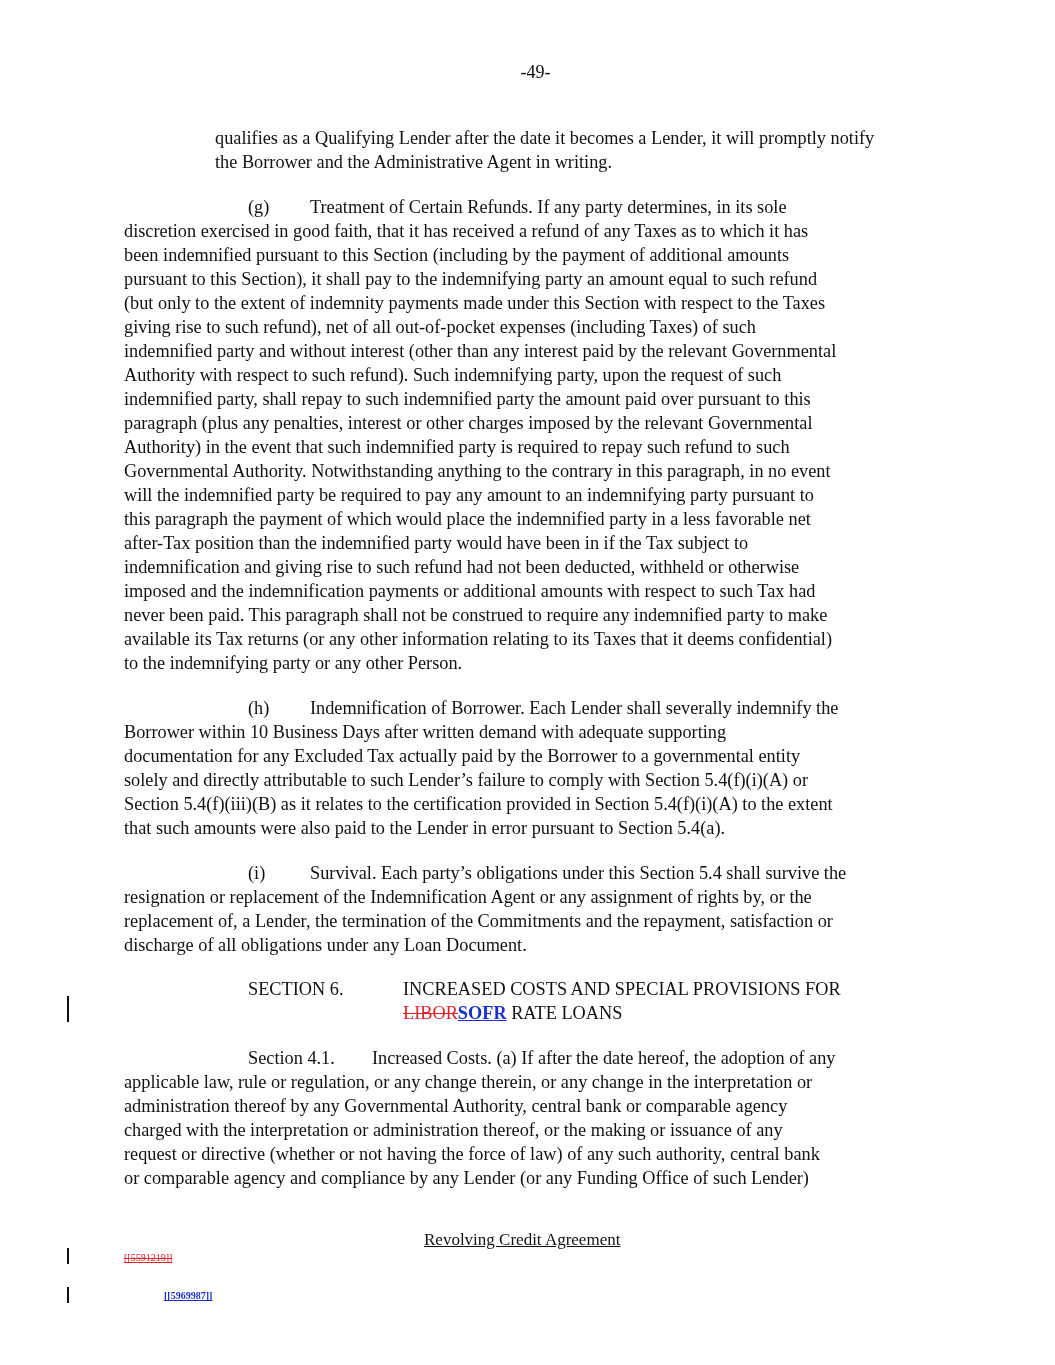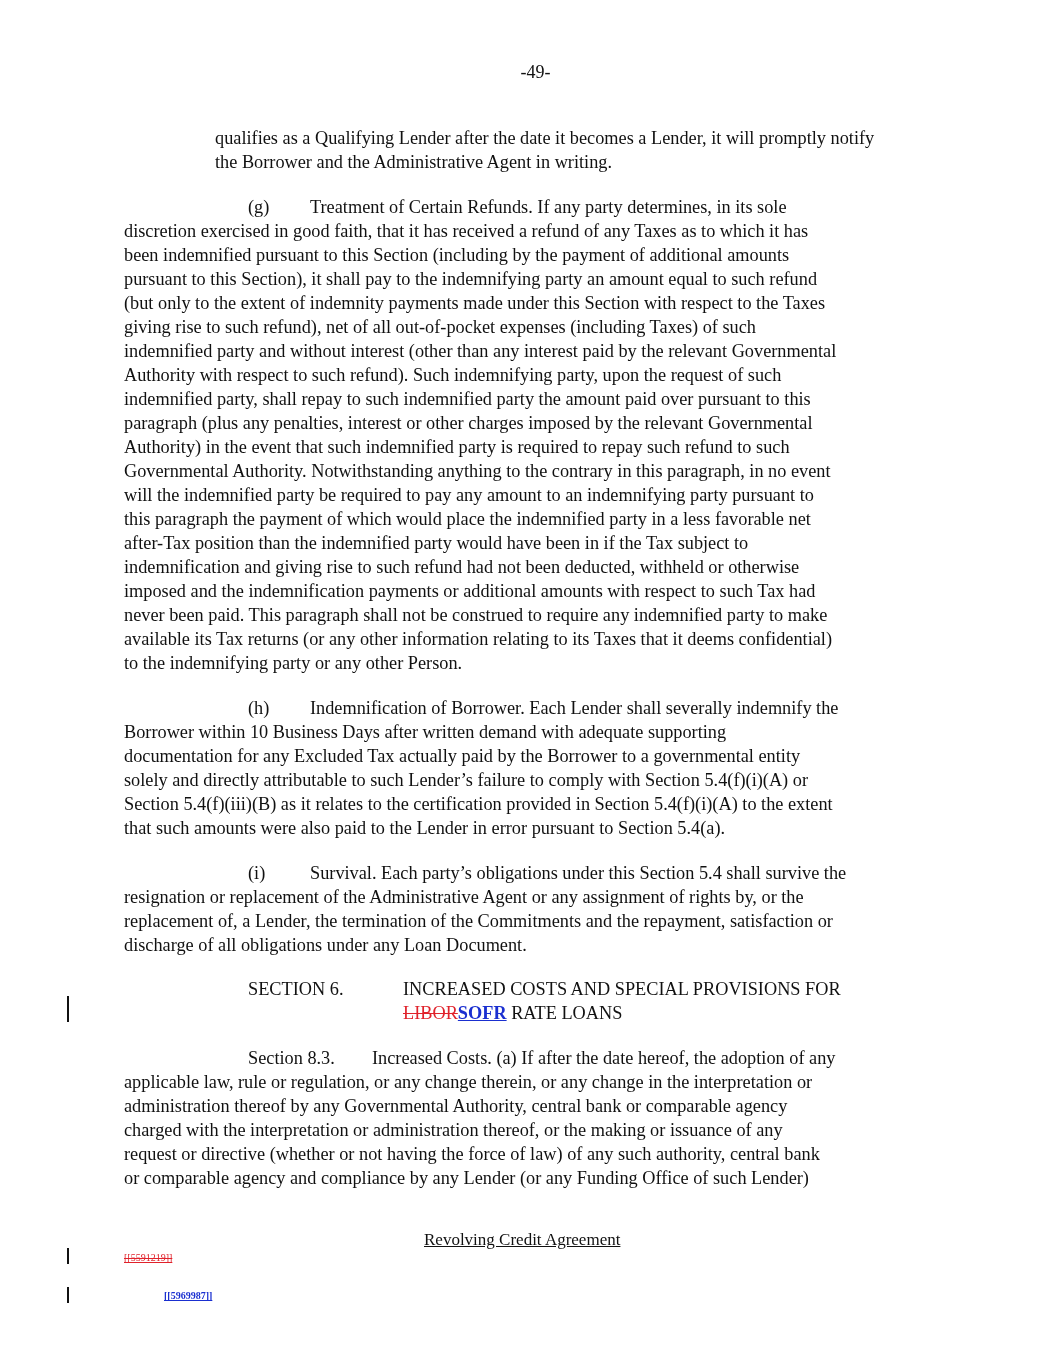--- a/index.html
+++ b/index.html
@@ -55,33 +55,33 @@
 </div>
 <div class="line" style="top:720px">Borrower within 10 Business Days after written demand with adequate supporting</div>
 <div class="line" style="top:744px">documentation for any Excluded Tax actually paid by the Borrower to a governmental entity</div>
 <div class="line" style="top:768px">solely and directly attributable to such Lender’s failure to comply with Section 5.4(f)(i)(A) or</div>
 <div class="line" style="top:792px">Section 5.4(f)(iii)(B) as it relates to the certification provided in Section 5.4(f)(i)(A) to the extent</div>
 <div class="line" style="top:816px">that such amounts were also paid to the Lender in error pursuant to Section 5.4(a).</div>
 
 <div class="line" style="top:861px; left:248px">
   <span class="lbl">(i)</span><span class="u">Survival</span><span>.  Each party’s obligations under this Section 5.4 shall survive the</span>
 </div>
-<div class="line" style="top:885px">resignation or replacement of the Administrative Agent or any assignment of rights by, or the</div>
+<div class="line" style="top:885px">resignation or replacement of the Indemnification Agent or any assignment of rights by, or the</div>
 <div class="line" style="top:909px">replacement of, a Lender, the termination of the Commitments and the repayment, satisfaction or</div>
 <div class="line" style="top:933px">discharge of all obligations under any Loan Document.</div>
 
 <div class="bar" style="top:996px; height:26px"></div>
 <div class="heading" style="top:977px; left:248px">SECTION 6.</div>
 <div class="heading" style="top:977px; left:403px">INCREASED COSTS AND SPECIAL PROVISIONS FOR</div>
 <div class="heading" style="top:1001px; left:403px">
   <span class="del">LIBOR</span><span class="ins">SOFR</span><span> RATE LOANS</span>
 </div>
 
 <div class="line" style="top:1046px; left:248px">
-  <span style="display:inline-block; width:124px">Section 8.3.</span><span class="u">Increased Costs</span><span>.  (a)  If after the date hereof, the adoption of any</span>
+  <span style="display:inline-block; width:124px">Section 4.1.</span><span class="u">Increased Costs</span><span>.  (a)  If after the date hereof, the adoption of any</span>
 </div>
 <div class="line" style="top:1070px">applicable law, rule or regulation, or any change therein, or any change in the interpretation or</div>
 <div class="line" style="top:1094px">administration thereof by any Governmental Authority, central bank or comparable agency</div>
 <div class="line" style="top:1118px">charged with the interpretation or administration thereof, or the making or issuance of any</div>
 <div class="line" style="top:1142px">request or directive (whether or not having the force of law) of any such authority, central bank</div>
 <div class="line" style="top:1166px">or comparable agency and compliance by any Lender (or any Funding Office of such Lender)</div>
 
 <div class="footer-title">Revolving Credit Agreement</div>
 <div class="bar" style="top:1248px; height:16px"></div>
 <div class="docid old">[[5591219]]</div>

